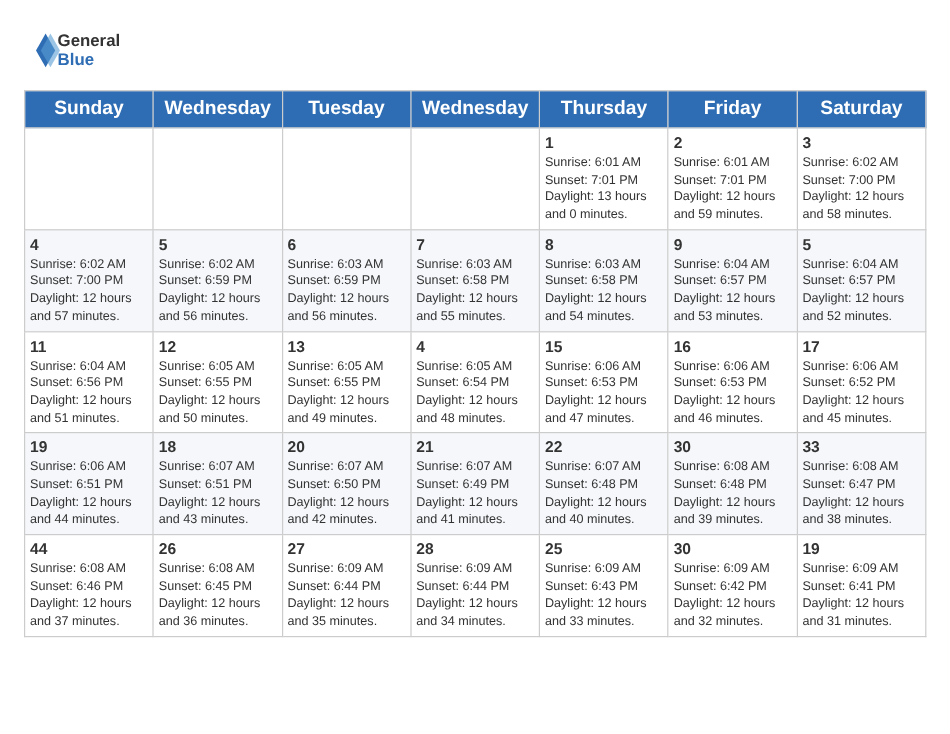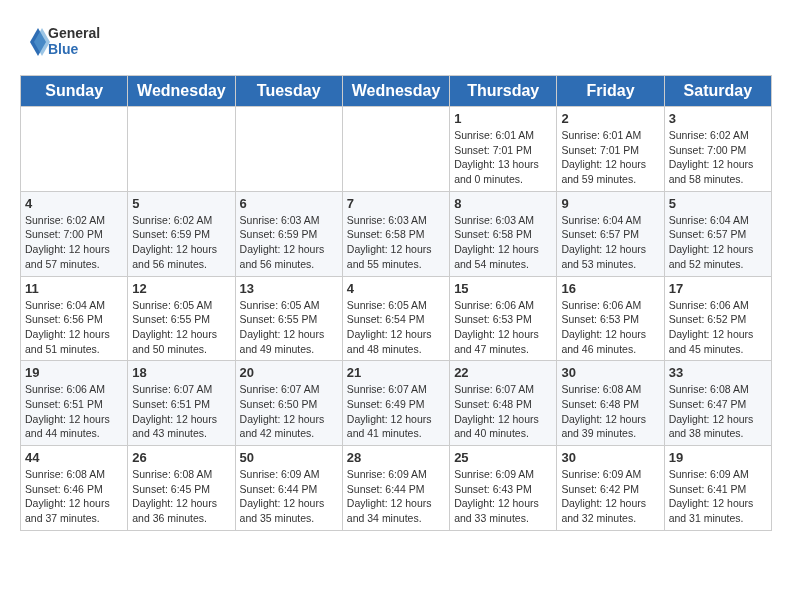--- a/index.html
+++ b/index.html
@@ -270,21 +270,21 @@
           Sunrise: 6:08 AM<br>Sunset: 6:46 PM<br>Daylight: 12 hours and 37 minutes.
         </div>
         </td>
         <td>
           <div class="day-num">26</div>
         <div class="cell-content">
           Sunrise: 6:08 AM<br>Sunset: 6:45 PM<br>Daylight: 12 hours and 36 minutes.
         </div>
         </td>
         <td>
-          <div class="day-num">50</div>
+          <div class="day-num">27</div>
         <div class="cell-content">
           Sunrise: 6:09 AM<br>Sunset: 6:44 PM<br>Daylight: 12 hours and 35 minutes.
         </div>
         </td>
         <td>
           <div class="day-num">28</div>
         <div class="cell-content">
           Sunrise: 6:09 AM<br>Sunset: 6:44 PM<br>Daylight: 12 hours and 34 minutes.
         </div>
         </td>

